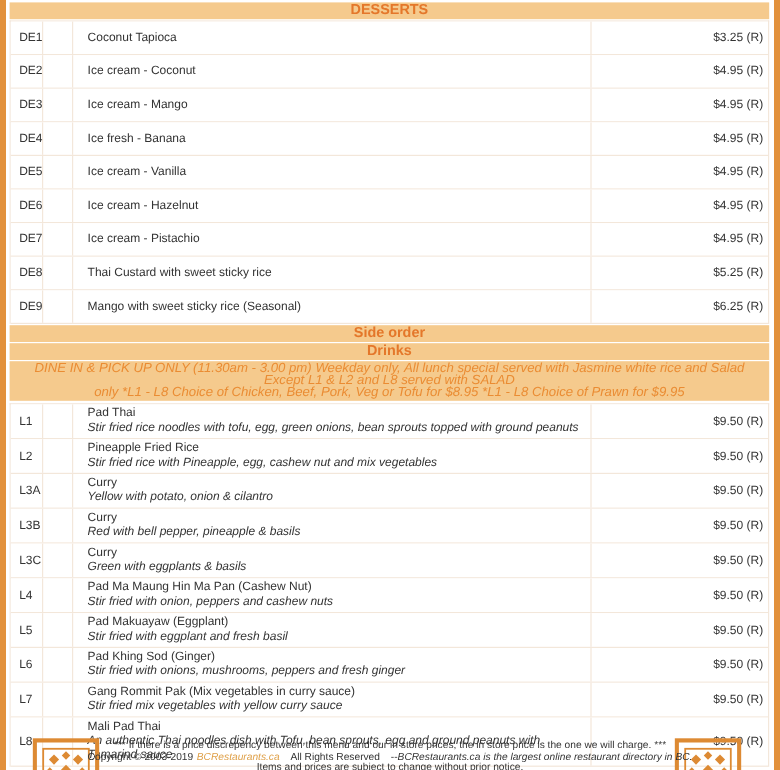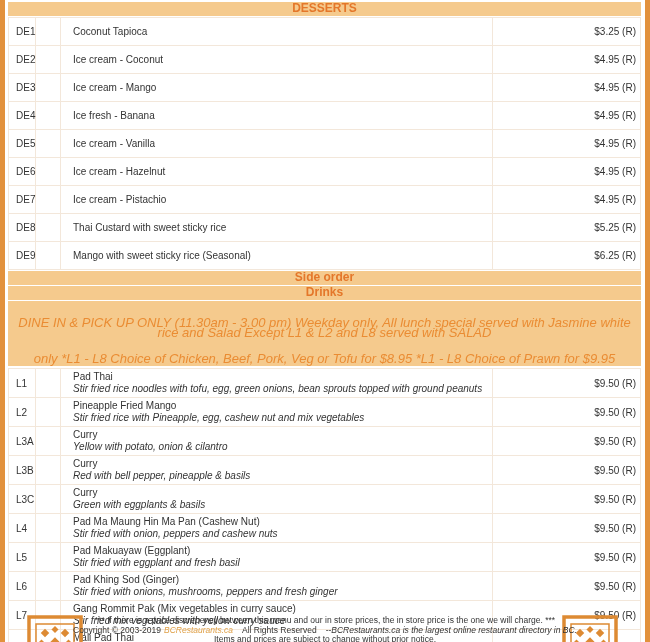--- a/index.html
+++ b/index.html
@@ -23,22 +23,22 @@
   .side-border.right{ right:0; }
 
   .menu{ position:absolute; left:8px; top:2px; width:633px; }
 
   .band{
     background:var(--band-bg); color:var(--band-text);
     text-align:center; padding:1px 0 2px; margin-bottom:1px;
   }
   .band-title{ font-weight:bold; font-size:12px; line-height:11px; }
   .band-note{
-    font-style:italic; font-weight:normal; font-size:13px; line-height:10px;
-    color:var(--note-text); padding:0 6px;margin-top:16px;
+    font-style:italic; font-weight:normal; font-size:11px; line-height:10px;
+    color:var(--note-text); padding:0 6px;
   }
   .band.lunch{ margin-bottom:2px; }
 
   .rows{ border:1px solid var(--grid); border-bottom:none; margin-bottom:1px; }
   .row{ display:flex; min-height:28px; border-bottom:1px solid var(--grid); background:#fff; }
   .cell{ color:var(--text); font-size:10px; }
   .cell.code{
     width:27px; border-right:1px solid var(--grid);
     display:flex; align-items:center; padding-left:7px;
   }
@@ -171,21 +171,21 @@
           <div class="cell name">
             <div class="item-name">Pad Thai</div>
             <div class="item-desc">Stir fried rice noodles with tofu, egg, green onions, bean sprouts topped with ground peanuts</div>
           </div>
           <div class="cell price">$9.50 (R)</div>
         </div>
         <div class="row">
           <div class="cell code">L2</div>
           <div class="cell spacer"></div>
           <div class="cell name">
-            <div class="item-name">Pineapple Fried Mango</div>
+            <div class="item-name">Pineapple Fried Rice</div>
             <div class="item-desc">Stir fried rice with Pineapple, egg, cashew nut and mix vegetables</div>
           </div>
           <div class="cell price">$9.50 (R)</div>
         </div>
         <div class="row">
           <div class="cell code">L3A</div>
           <div class="cell spacer"></div>
           <div class="cell name">
             <div class="item-name">Curry</div>
             <div class="item-desc">Yellow with potato, onion &amp; cilantro</div>

